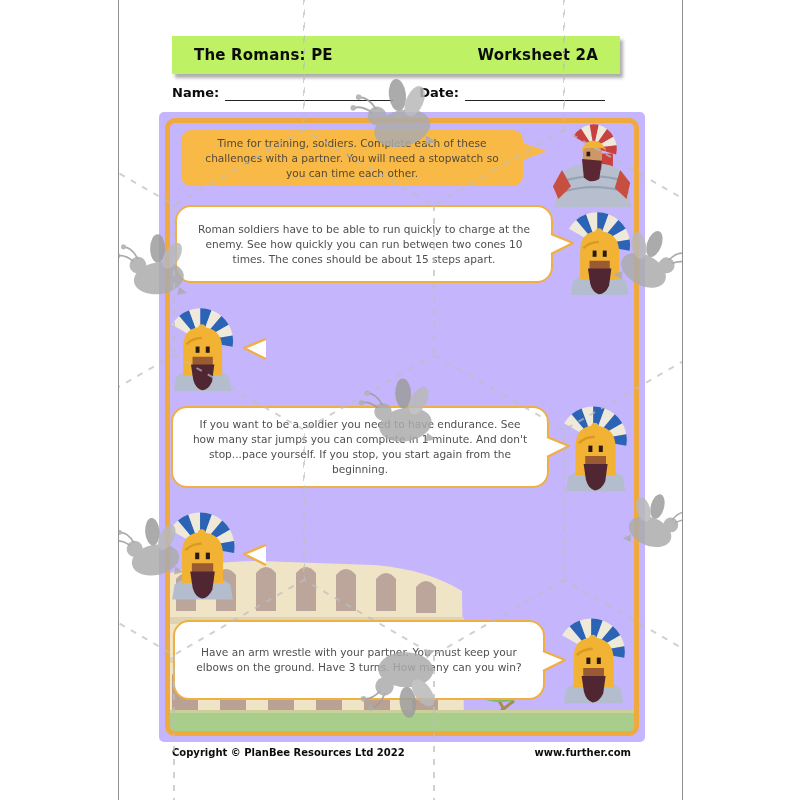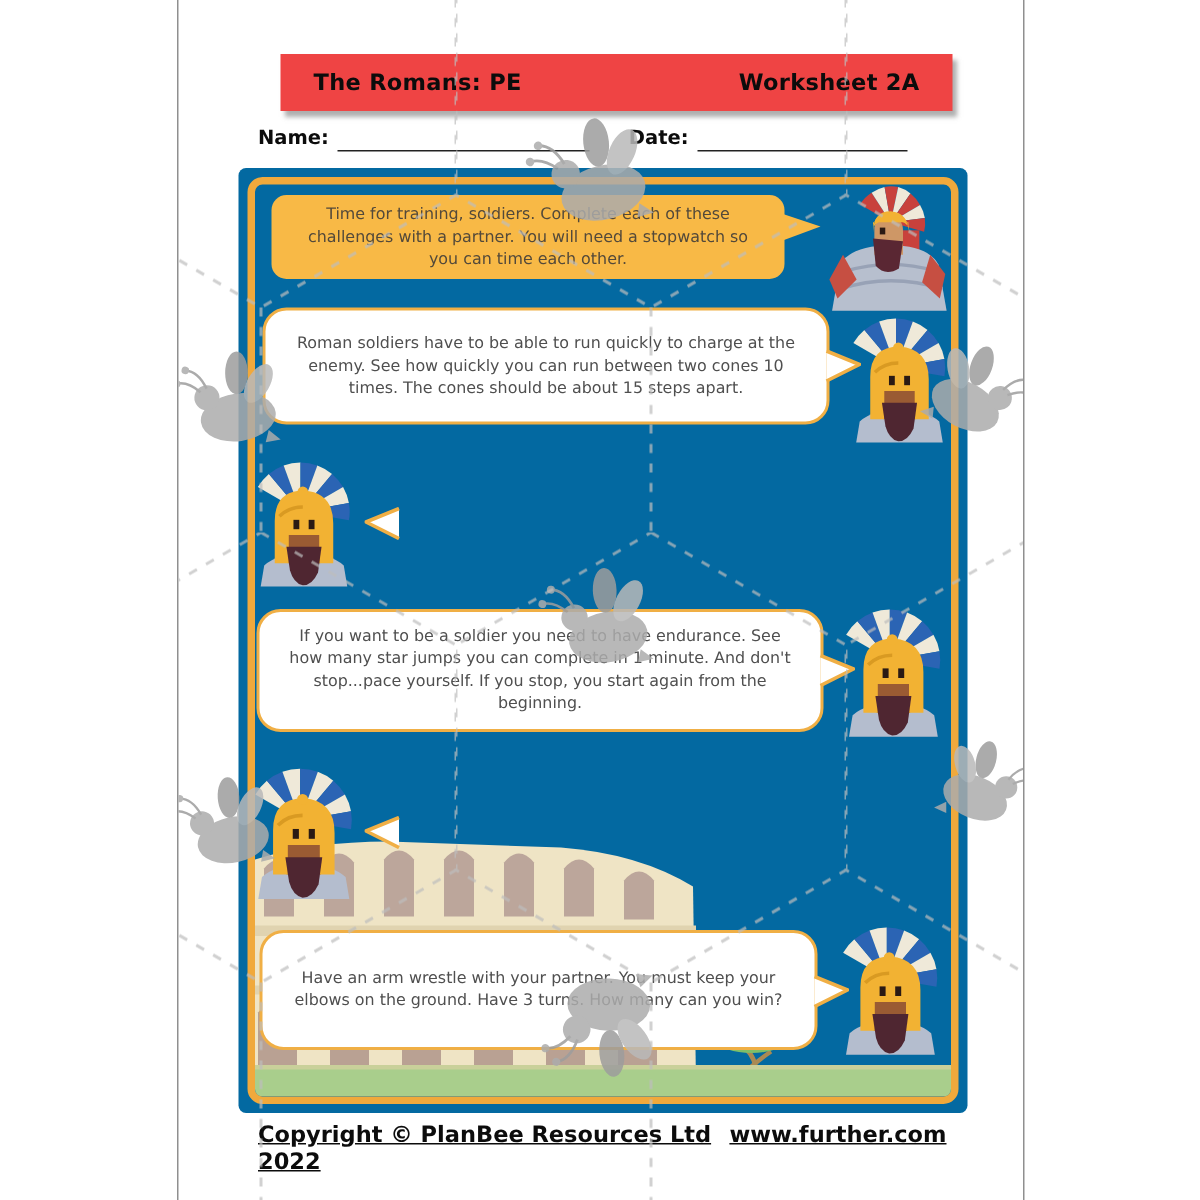--- a/index.html
+++ b/index.html
@@ -3,31 +3,31 @@
 <meta charset="utf-8">
 <style>
   html,body{margin:0;padding:0;background:#fff;}
   #app{position:relative;width:800px;height:800px;background:#ffffff;overflow:hidden;
        font-family:"DejaVu Sans","Liberation Sans",sans-serif;}
   
   #page{position:absolute;left:118px;top:0;width:565px;height:800px;background:#ffffff;
         border-left:1px solid #8f8f8f;border-right:1px solid #8f8f8f;overflow:hidden;box-sizing:border-box;}
   #hex-overlay{position:absolute;left:0;top:0;z-index:60;pointer-events:none;}
   
-  #header-box{position:absolute;left:68px;top:36px;width:448px;height:38px;background:#ef4444;
+  #header-box{position:absolute;left:53px;top:36px;width:448px;height:38px;background:#bef264;
       box-shadow:3px 4px 3px rgba(110,110,110,.55);display:flex;justify-content:space-between;
       align-items:center;padding:0 22px;box-sizing:border-box;z-index:5;}
   .header-text{font-weight:bold;font-size:15px;color:#0c0c0c;letter-spacing:.2px;}
   #fields-row{position:absolute;left:53px;top:85px;width:454px;height:20px;display:flex;z-index:5;}
   .field-label{font-weight:bold;font-size:13px;color:#0c0c0c;white-space:nowrap;}
   .write-line{border-bottom:1.6px solid #222;height:15px;}
   #name-line{width:168px;margin-right:26px;margin-left:6px;}
   #date-line{width:140px;margin-left:6px;}
   
-  #frame{position:absolute;left:40px;top:112px;width:486px;height:630px;background:#0369a1;
+  #frame{position:absolute;left:40px;top:112px;width:486px;height:630px;background:#c4b5fd;
          border-radius:5px;z-index:5;}
   #frame-border{position:absolute;inset:6px;border:5px solid #F0A93C;border-radius:10px;
          overflow:hidden;background:transparent;}
   .scenery{position:absolute;}
   #grass{position:absolute;left:0;right:0;bottom:0;height:18px;background:#A9CE8C;border-top:3px solid #C9D09A;}
   
   .bubble{position:absolute;background:#fff;border:2.5px solid #F0AF45;border-radius:16px;
       display:flex;align-items:center;justify-content:center;text-align:center;
       padding:6px 16px;box-sizing:border-box;color:#4f4f4f;font-size:10.6px;line-height:15px;z-index:8;}
   #intro-bubble{left:22px;top:18px;width:342px;height:56px;background:#F8B946;border:none;
@@ -50,21 +50,21 @@
   .bee{position:absolute;z-index:50;opacity:.85;}
   #bee-1{left:230px;top:74px;transform:rotate(8deg);}
   #bee-2{left:-6px;top:230px;transform:rotate(14deg);}
   #bee-3{left:492px;top:226px;transform:scaleX(-1) rotate(-6deg);}
   #bee-4{left:238px;top:374px;transform:rotate(12deg);}
   #bee-5{left:500px;top:490px;transform:scaleX(-1);}
   #bee-6{left:-8px;top:514px;transform:rotate(10deg);}
   #bee-7{left:238px;top:644px;transform:scaleY(-1) rotate(20deg);}
   
   #footer{position:absolute;left:53px;right:51px;top:747px;display:flex;justify-content:space-between;z-index:5;}
-  .footer-text{font-weight:bold;font-size:15px;color:#0c0c0c;text-decoration:underline;}
+  .footer-text{font-weight:bold;font-size:10px;color:#0c0c0c;}
 </style>
 </head>
 <body>
 
 <svg width="0" height="0" style="position:absolute">
   <defs>
     <g id="def-soldier-head">
 
       <path d="M44 54 L7.6 33 A42 42 0 0 1 17 21.8 Z" fill="#EFE9D9"></path>
       <path d="M44 54 L17 21.8 A42 42 0 0 1 29.6 14.5 Z" fill="#2B64B4"></path>

